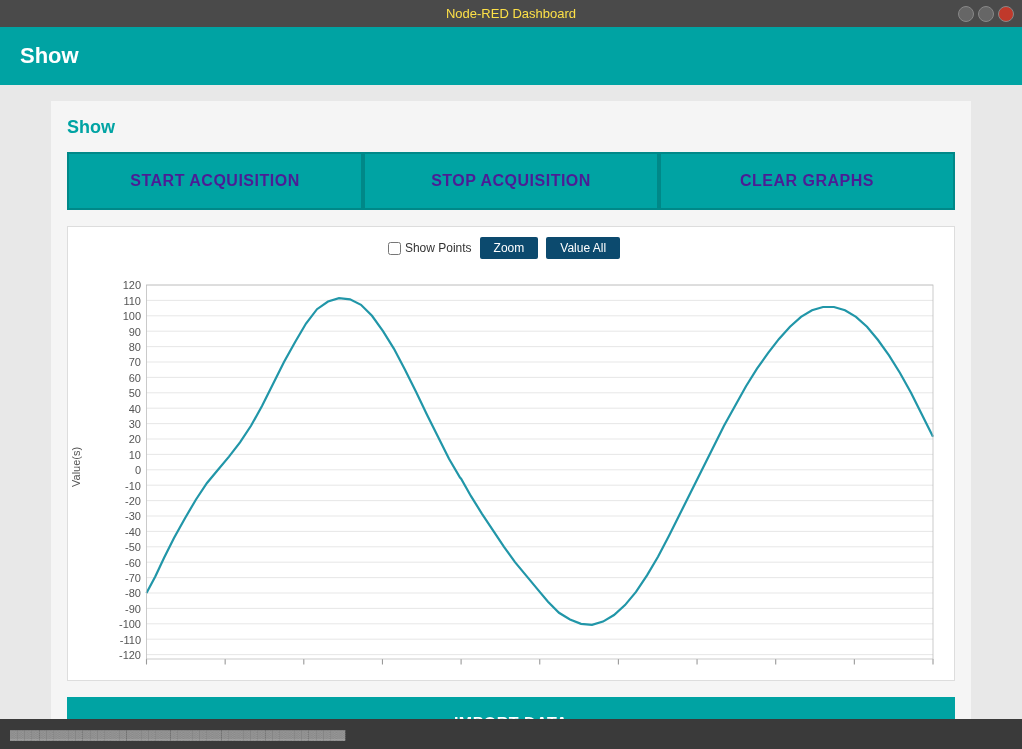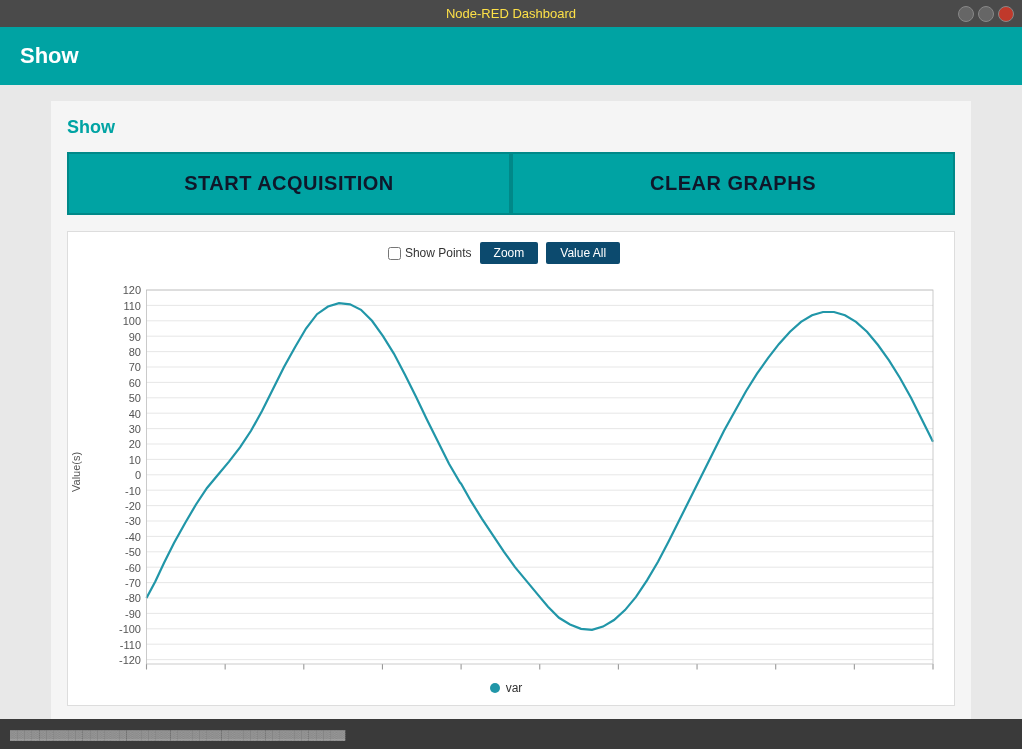--- a/index.html
+++ b/index.html
@@ -56,24 +56,24 @@
     }
 
     .btn-row {
       display: flex;
       gap: 0;
       margin-bottom: 16px;
     }
     .acq-btn {
       flex: 1;
       background: #00a3a3;
-      color: #0f172a;
+      color: #4c1d95;
       border: 2px solid #008888;
       padding: 18px 16px;
-      font-size: 20px;
+      font-size: 16px;
       font-weight: bold;
       cursor: pointer;
       letter-spacing: 0.5px;
       text-transform: uppercase;
     }
 
     .chart-container {
       background: white;
       border: 1px solid #ddd;
       padding: 10px 10px 10px 0;
@@ -192,20 +192,21 @@
   <span>Show</span>
 </div>
 
 <div style="background:#e8e8e8; padding: 16px 50px;">
   <div class="main-content">
     <div class="chart-label">Show</div>
 
     
     <div class="btn-row">
       <button class="acq-btn">START ACQUISITION</button>
+      <button class="acq-btn">STOP ACQUISITION</button>
       <button class="acq-btn">CLEAR GRAPHS</button>
     </div>
 
     
     <div class="chart-container">
 
       <div class="chart-controls">
         <label class="show-points-label">
           <input type="checkbox" style="">
           <span>Show Points</span>
@@ -374,24 +375,20 @@
                 750,118
                 760,138
                 770,158
               "></polyline>
 
             <rect x="55" y="20" width="715" height="340" fill="none" stroke="#bbb" stroke-width="0.7"></rect>
           </svg>
         </div>
       </div>
 
-      <div class="chart-legend">
-        <span class="legend-dot"></span>
-        <span>var</span>
-      </div>
     </div>
 
     
     <button class="import-btn">IMPORT DATA</button>
   </div>
 </div>
 
 <div class="bottom-bar">
   <span>▓▓▓▓▓▓▓▓▓▓▓▓▓▓▓▓▓▓▓▓▓▓▓▓▓▓▓▓▓▓▓▓▓▓▓▓▓▓▓▓▓▓▓▓▓▓</span>
 </div>

